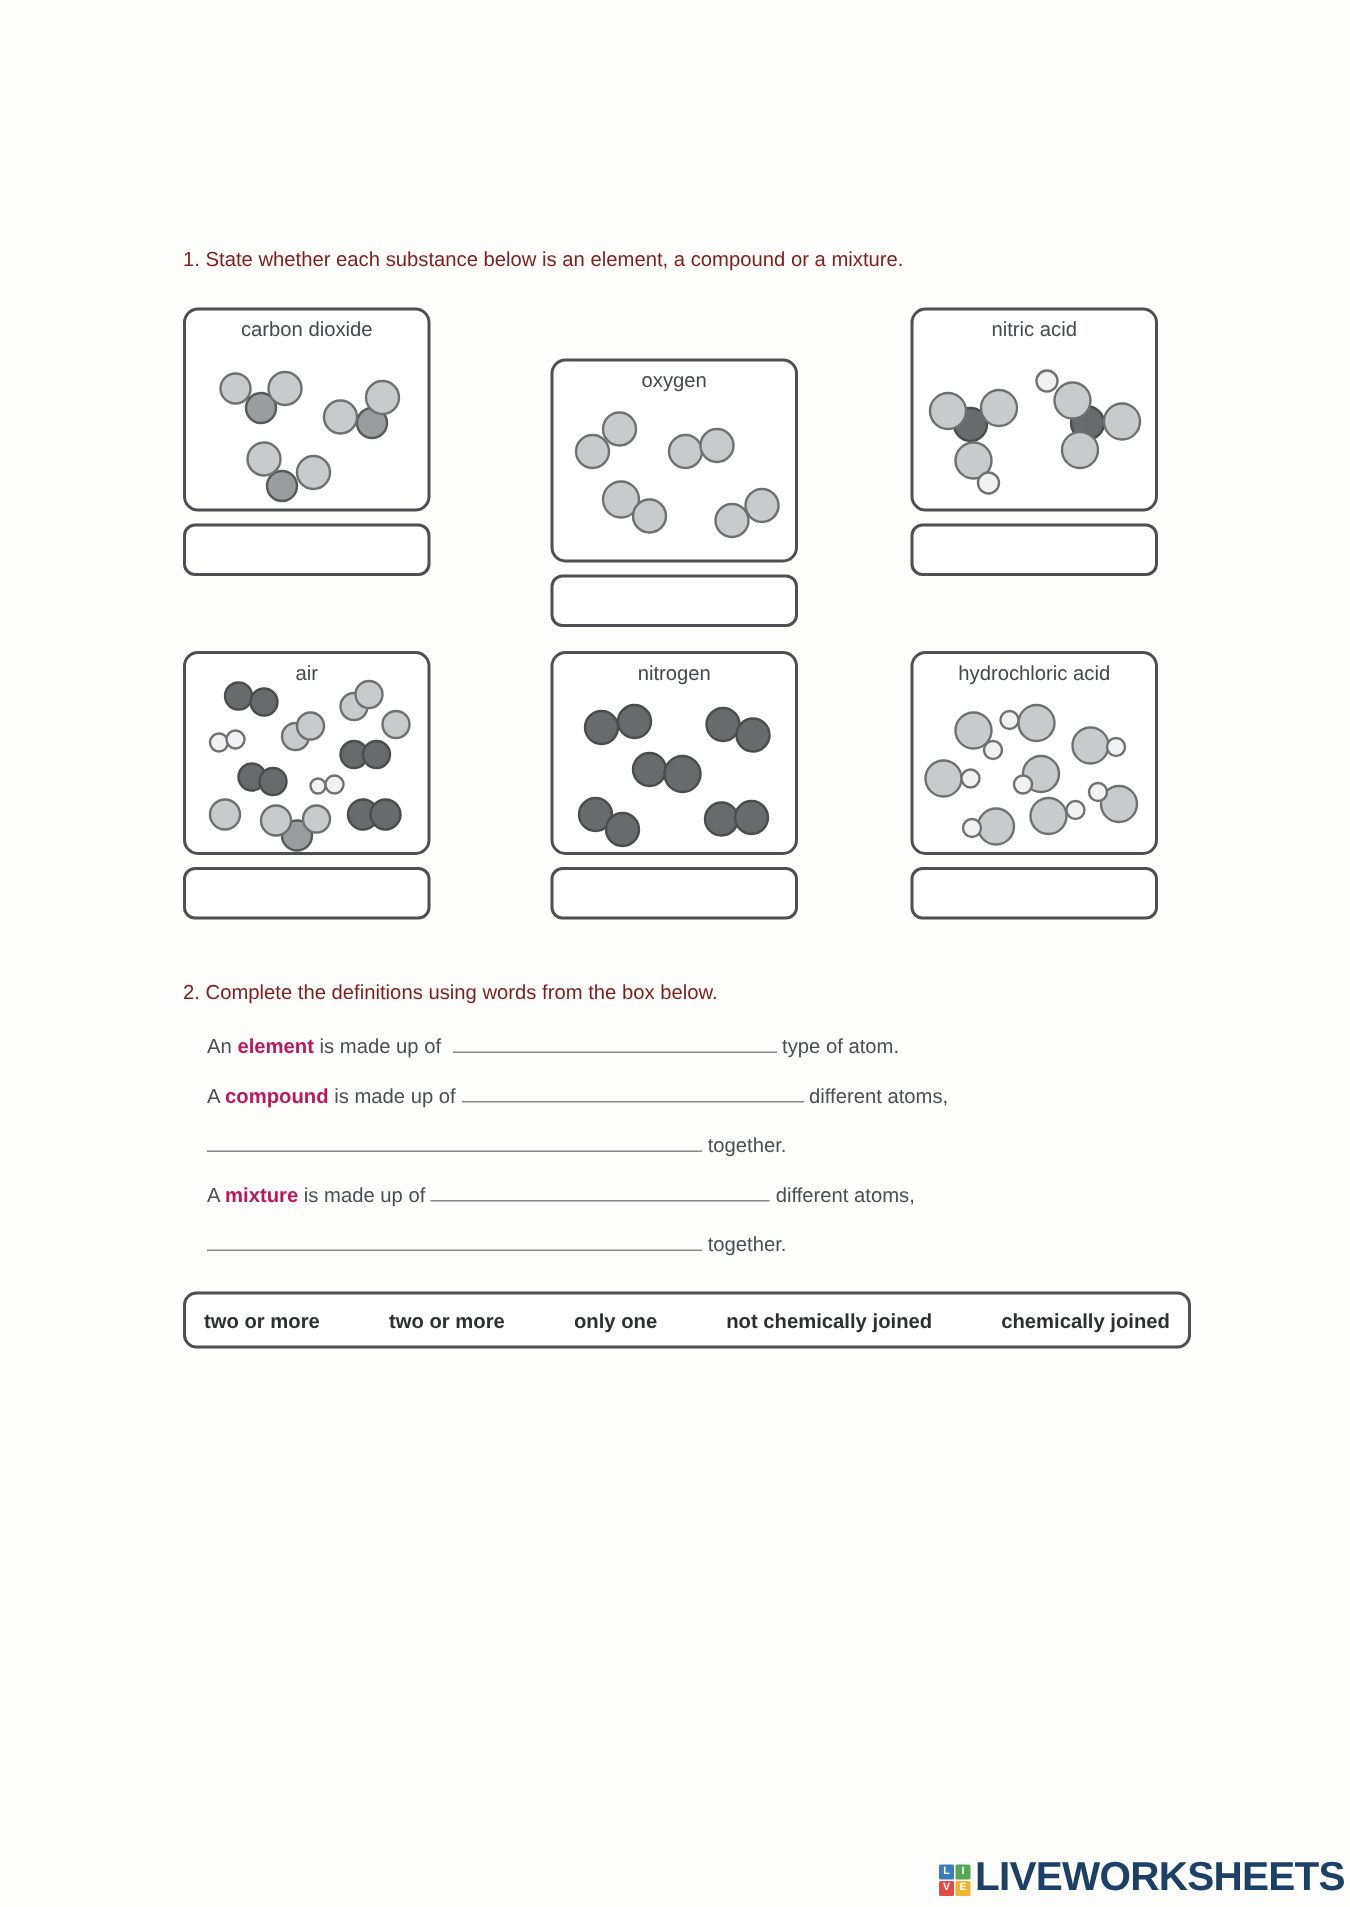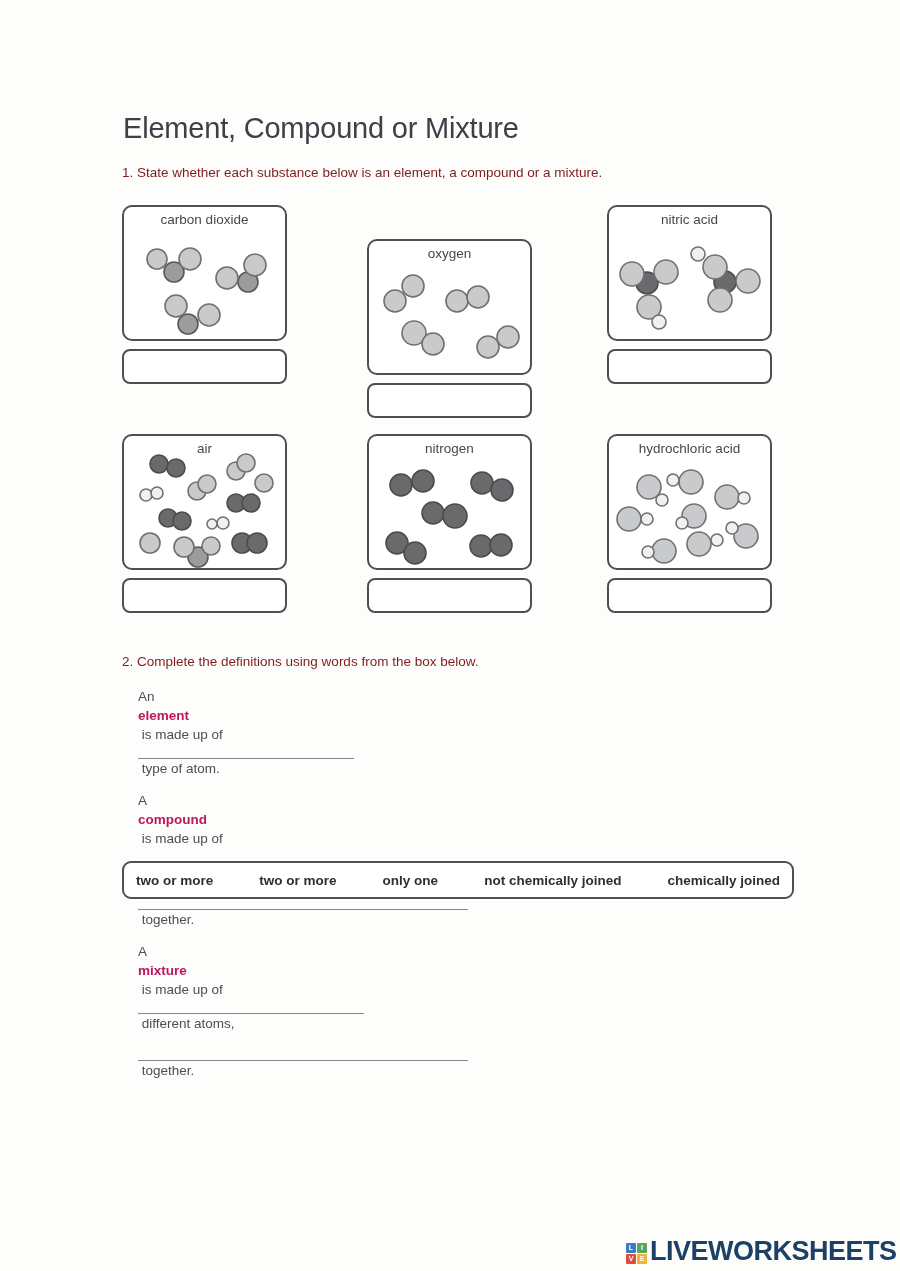--- a/index.html
+++ b/index.html
@@ -36,21 +36,21 @@
   .mol-box svg{position:absolute;left:0;top:0;width:161px;height:132px;}
   .answer-box{
     width:165px;height:35px;box-sizing:border-box;margin-top:8px;
     border:2px solid #4e4f52;border-radius:8px;background:#fff;
   }
 
   
   #definitions{position:absolute;left:138px;top:687px;width:580px;}
   .def-line{
     display:flex;align-items:baseline;white-space:pre;
-    font-size:13.5px;line-height:19px;margin-bottom:13px;color:#4a4e55;flex-direction:column;
+    font-size:13.5px;line-height:19px;margin-bottom:13px;color:#4a4e55;
   }
   .def-line .bold{font-weight:bold;color:#be185d;}
   .blank{
     display:inline-block;height:14px;
     border-bottom:1.5px solid #85878a;
   }
 
   
   #word-bank{
     position:absolute;left:122px;top:861px;width:672px;height:38px;
@@ -71,21 +71,20 @@
     color:#fff;font-size:7px;font-weight:bold;border-radius:1px;line-height:1;
   }
   #brand-text{
     font-size:27px;font-weight:bold;color:#1d4066;letter-spacing:-0.5px;
   }
 </style>
 </head>
 <body>
 
 <div class="sheet">
-  <h1>Element, Compound or Mixture</h1>
   <p class="q" id="q1">1. State whether each substance below is an element, a compound or a mixture.</p>
 
   <div id="grid">
       <div class="card">
         <div class="mol-box">
           <div class="mol-label">carbon dioxide</div>
           <svg viewBox="0 0 161 132">
             <circle cx="50" cy="65" r="10" fill="#9b9c9e" stroke="#58595b" stroke-width="1.6"></circle>
             <circle cx="33" cy="52" r="10" fill="#c9cacc" stroke="#6f7072" stroke-width="1.6"></circle>
             <circle cx="66" cy="52" r="11" fill="#c9cacc" stroke="#6f7072" stroke-width="1.6"></circle>

